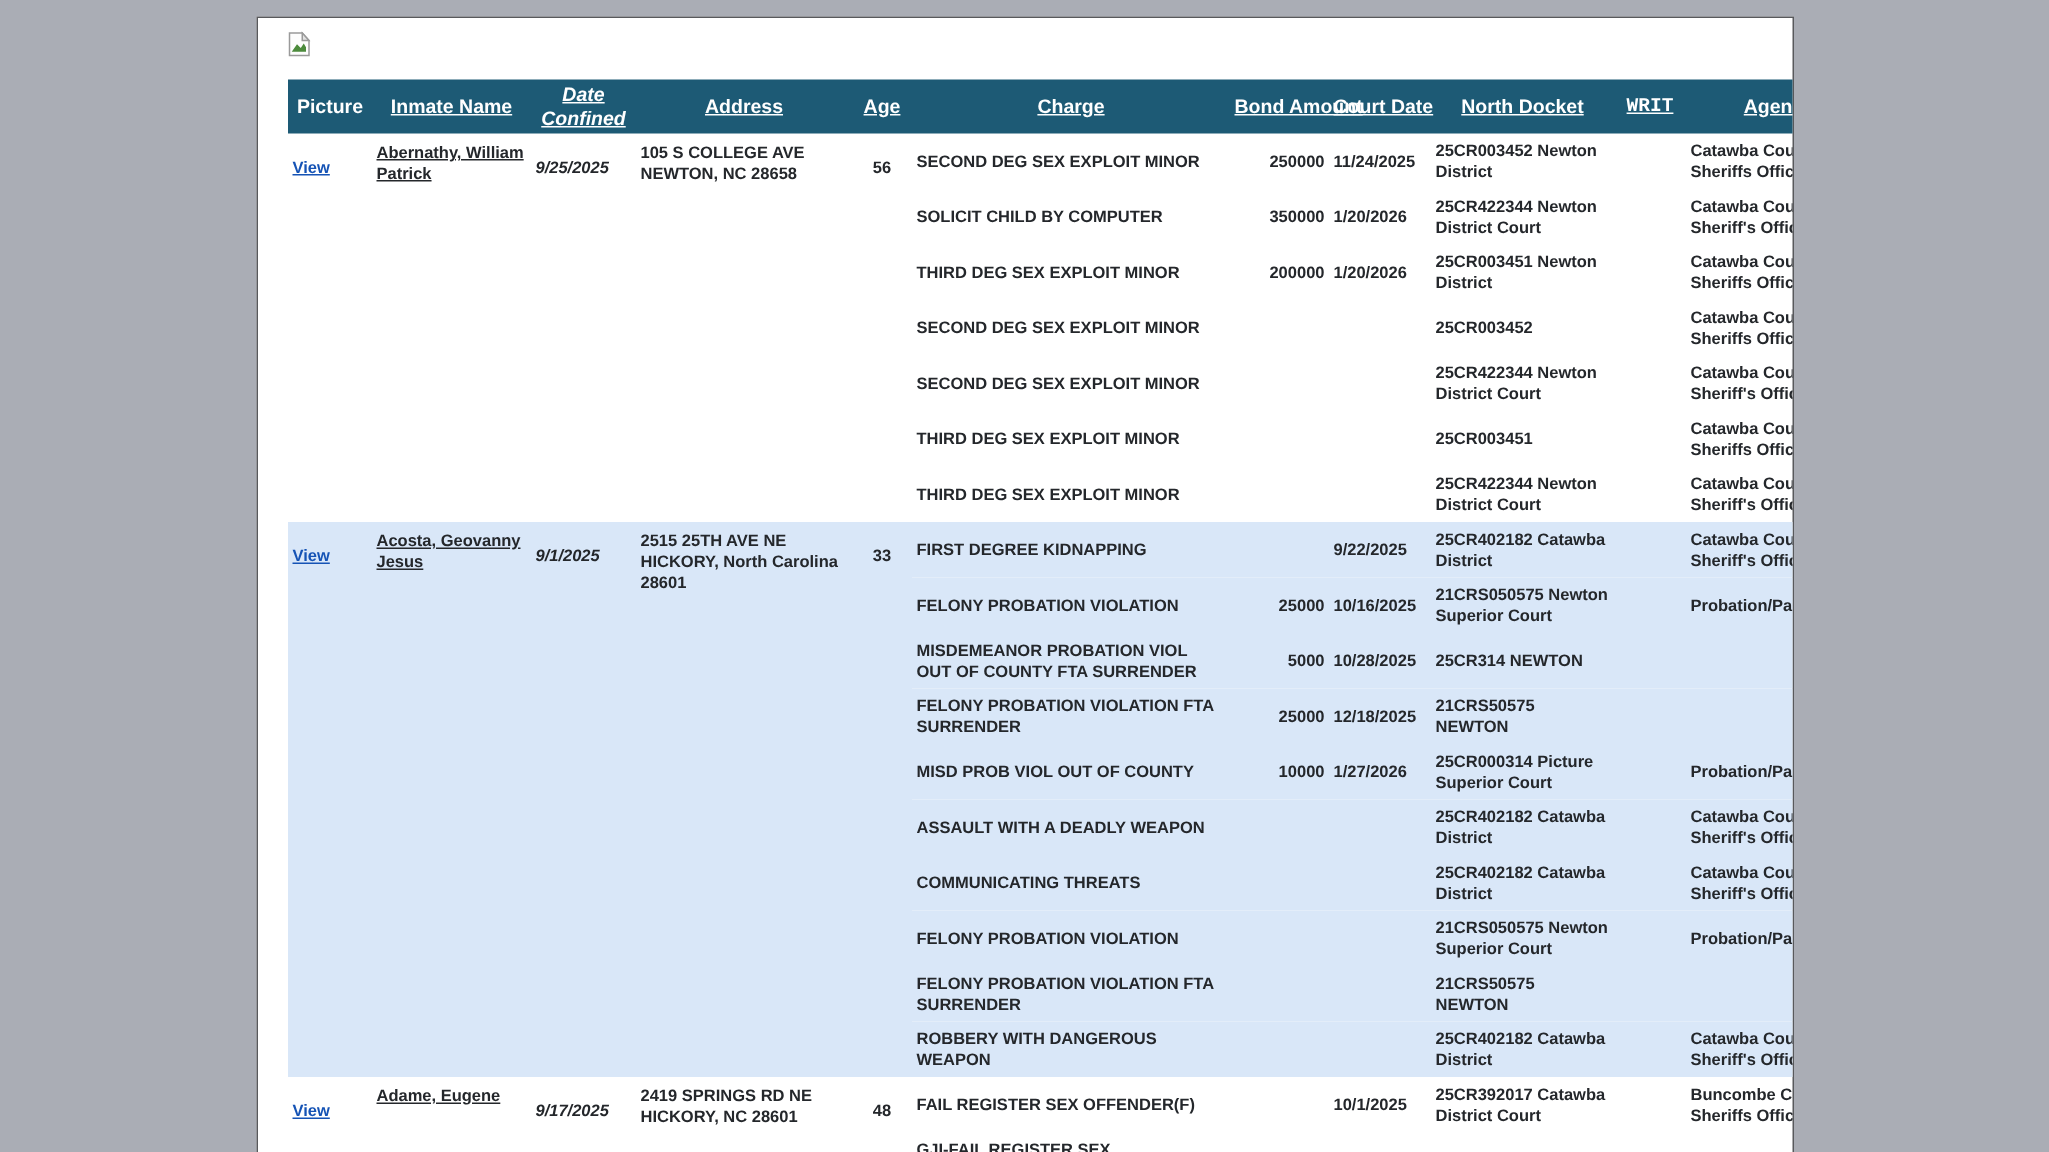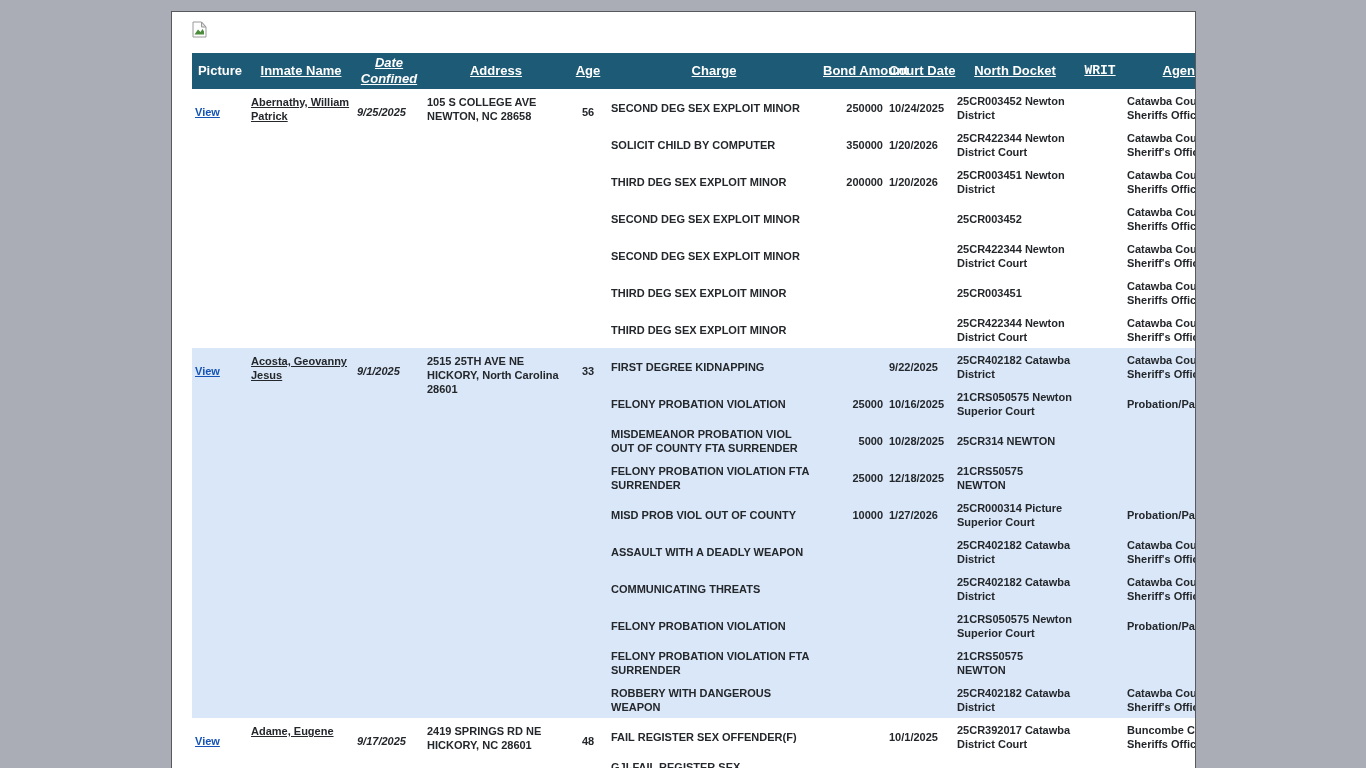--- a/index.html
+++ b/index.html
@@ -104,21 +104,21 @@
     </thead>
     <tbody id="tbody">
         <tr>
           <td class="col-pic info-mid" rowspan="7"><a class="view-link" href="#">View</a></td>
           <td class="col-name info" rowspan="7">Abernathy, William Patrick</td>
           <td class="col-date info-mid" rowspan="7">9/25/2025</td>
           <td class="col-addr info" rowspan="7">105 S COLLEGE AVE NEWTON, NC 28658</td>
           <td class="col-age info-mid" rowspan="7">56</td>
           <td class="col-charge">SECOND DEG SEX EXPLOIT MINOR</td>
           <td class="col-bond">250000</td>
-          <td class="col-cdate">10/24/2025</td>
+          <td class="col-cdate">11/24/2025</td>
           <td class="col-docket">25CR003452 Newton District</td>
           <td class="col-writ"></td>
           <td class="col-agency">Catawba County Sheriffs Office</td>
         </tr>
         <tr>
           <td class="col-charge">SOLICIT CHILD BY COMPUTER</td>
           <td class="col-bond">350000</td>
           <td class="col-cdate">1/20/2026</td>
           <td class="col-docket">25CR422344 Newton District Court</td>
           <td class="col-writ"></td>

